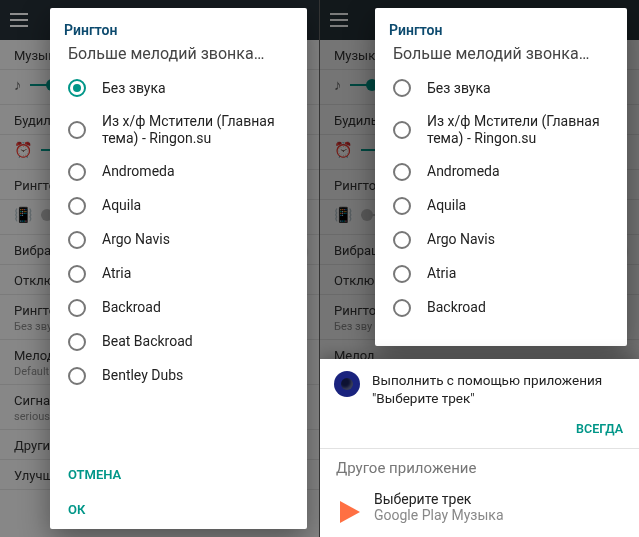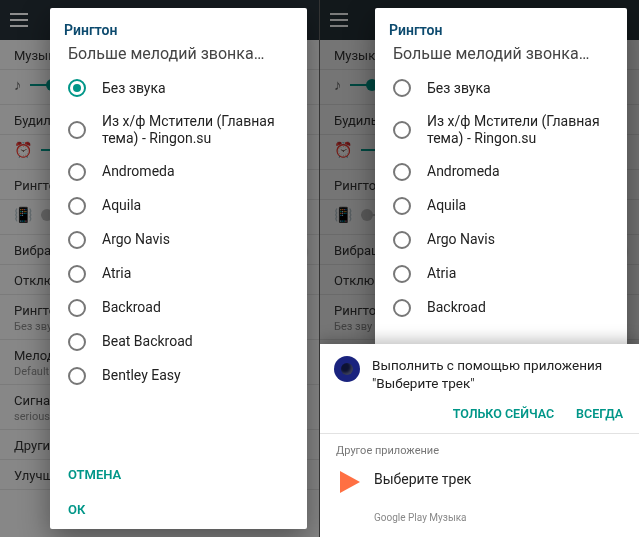--- a/index.html
+++ b/index.html
@@ -102,25 +102,25 @@
   }
   .sheet .hdr {
     display:flex; gap:12px; padding:12px 14px 6px;
     font-size: 13.5px; line-height:1.35;
   }
   .circle-icon { width:26px; height:26px; border-radius:50%; background:#1a237e; position:relative; flex-shrink:0;}
   .circle-icon::after { content:""; position:absolute; inset:7px; border-radius:50%; background:#0d1233; box-shadow:inset -2px -2px 3px rgba(255,255,255,.2);}
   .sheet .acts { display:flex; justify-content:flex-end; gap:22px; padding:8px 16px 12px; font-size:12.5px; font-weight:600; color:#009688;}
   .sheet .acts span { cursor:pointer; }
   .sep { height:1px; background:#e2e2e2; }
-  .other-label { font-size:11px; color:#777; padding:10px 16px 6px;}
-  .app-row { display:flex; align-items:flex-start; gap:14px; padding:8px 16px 10px; cursor:pointer;}
+  .other-label { font-size:15px; color:#777; padding:10px 16px 6px;}
+  .app-row { display:flex; align-items:flex-end; gap:14px; padding:8px 16px 10px; cursor:pointer;}
   .play-icon { width:0; height:0; border-left:20px solid #ff7043; border-top:11px solid transparent; border-bottom:11px solid transparent; margin-left:4px;}
   .app-row .texts .t1 { font-size:14px; }
-  .app-row .texts .t2 { font-size:10px; color:#888;margin-top:25px; }
+  .app-row .texts .t2 { font-size:14px; color:#888; }
 
   .pane.right .bg { filter: brightness(0.78);}
 </style>
 </head>
 <body>
 
 <div class="pane left">
   <div class="bg">
     <div class="appbar">
       <div class="hamburger">
@@ -202,21 +202,21 @@
         <div class="opt">
           <div class="radio"></div>
           <div class="label">Backroad</div>
         </div>
         <div class="opt">
           <div class="radio"></div>
           <div class="label">Beat Backroad</div>
         </div>
         <div class="opt">
           <div class="radio"></div>
-          <div class="label">Bentley Easy</div>
+          <div class="label">Bentley Dubs</div>
         </div>
       </div>
     <div class="actions">
       <span>ОТМЕНА</span>
       <span>ОК</span>
     </div>
   </div>
 </div>
 
 <div class="pane right">
@@ -297,21 +297,20 @@
         </div>
       </div>
   </div>
 
   <div class="sheet">
     <div class="hdr">
       <div class="circle-icon"></div>
       <div>Выполнить с помощью приложения "Выберите трек"</div>
     </div>
     <div class="acts">
-      <span>ТОЛЬКО СЕЙЧАС</span>
       <span>ВСЕГДА</span>
     </div>
     <div class="sep"></div>
     <div class="other-label">Другое приложение</div>
     <div class="app-row">
       <div class="play-icon"></div>
       <div class="texts">
         <div class="t1">Выберите трек</div>
         <div class="t2">Google Play Музыка</div>
       </div>

